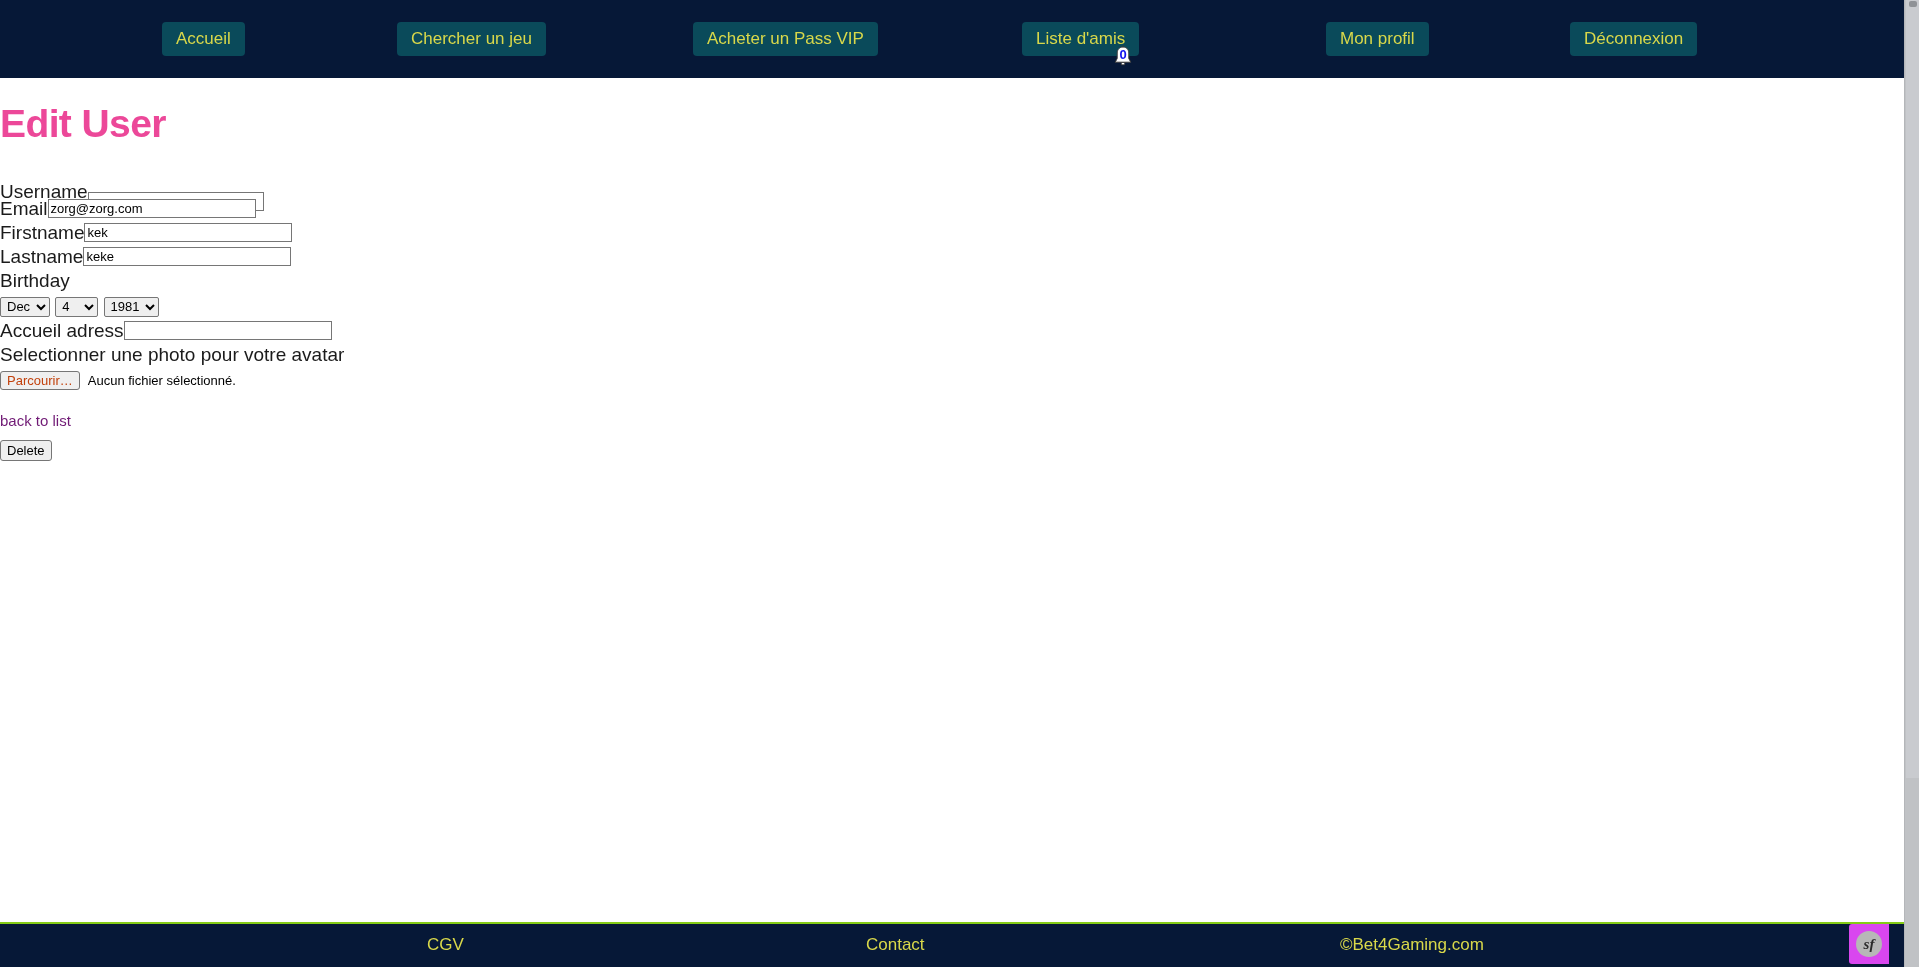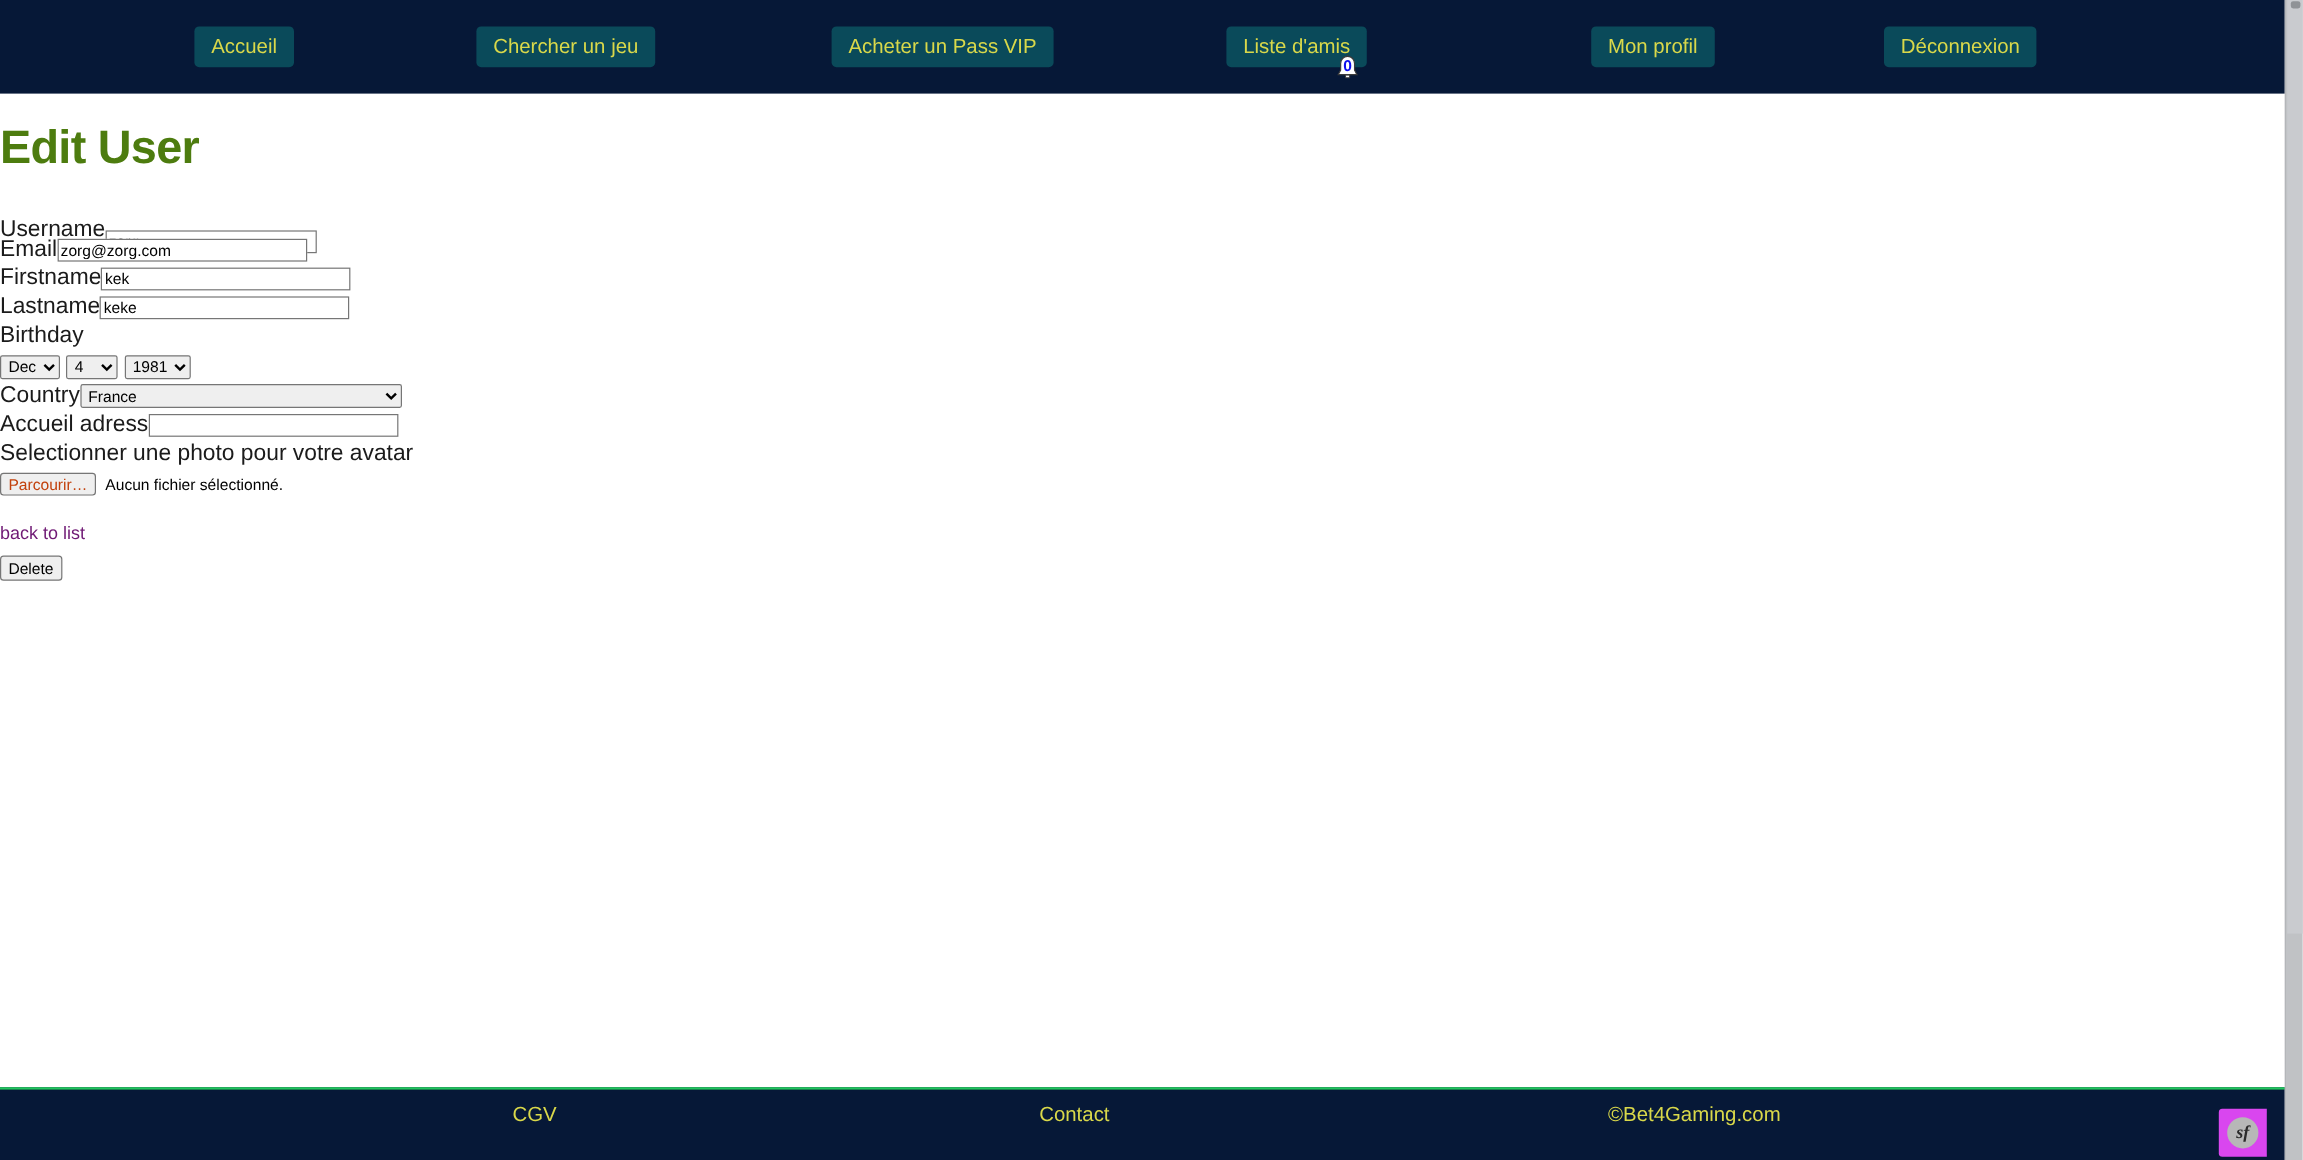--- a/index.html
+++ b/index.html
@@ -93,21 +93,21 @@
   #page-title {
     margin: 0;
     padding: 0;
     position: absolute;
     left: 0px;
     top: 24px;
     font-family: "Liberation Sans", sans-serif;
     font-size: 39px;
     font-weight: bold;
     letter-spacing: -0.6px;
-    color: #4d7c0f;
+    color: #ec4899;
   }
 
   #edit-form {
     position: absolute;
     left: 0;
     top: 94px;
     width: 900px;
     font-size: 19px;
     color: #1b1b1b;
   }
@@ -205,23 +205,23 @@
     line-height: 22px;
   }
   .row-delete { margin-top: 6px; height: 22px; }
 
   
   #footer {
     position: absolute;
     left: 0;
     bottom: 0;
     width: 1904px;
-    height: 61px;
+    height: 45px;
     background: #061837;
-    border-top: 2px solid #22c55e;
+    border-top: 2px solid #84cc16;
     box-sizing: border-box;
   }
   .footer-link {
     position: absolute;
     top: 11px;
     font-family: "Liberation Sans", sans-serif;
     font-size: 17px;
     color: #d9d84a;
     text-decoration: none;
     cursor: pointer;
@@ -339,23 +339,20 @@
       <div class="form-row row-birthday-label">
         <span class="form-label">Birthday</span>
       </div>
 
       <div class="form-row row-selects">
         <select class="sel" id="sel-month"><option value="Jan">Jan</option><option value="Feb">Feb</option><option value="Mar">Mar</option><option value="Apr">Apr</option><option value="May">May</option><option value="Jun">Jun</option><option value="Jul">Jul</option><option value="Aug">Aug</option><option value="Sep">Sep</option><option value="Oct">Oct</option><option value="Nov">Nov</option><option value="Dec" selected="">Dec</option></select>
         <select class="sel" id="sel-day"><option value="1">1</option><option value="2">2</option><option value="3">3</option><option value="4" selected="">4</option><option value="5">5</option><option value="6">6</option><option value="7">7</option><option value="8">8</option><option value="9">9</option><option value="10">10</option></select>
         <select class="sel" id="sel-year"><option value="1979">1979</option><option value="1980">1980</option><option value="1981" selected="">1981</option><option value="1982">1982</option><option value="1983">1983</option></select>
       </div>
 
-      <div class="form-row">
-        <span class="form-label">Country</span><select class="sel" id="sel-country"><option value="France">France</option><option value="Belgique">Belgique</option><option value="Suisse">Suisse</option><option value="Canada">Canada</option></select>
-      </div>
 
       <div class="form-row">
         <span class="form-label">Accueil adress</span><input class="txt-input" id="in-paypal" type="text" value="" style="">
       </div>
 
       <div class="form-row row-file-label">
         <span class="form-label">Selectionner une photo pour votre avatar</span>
       </div>
 
       <div class="file-row">

